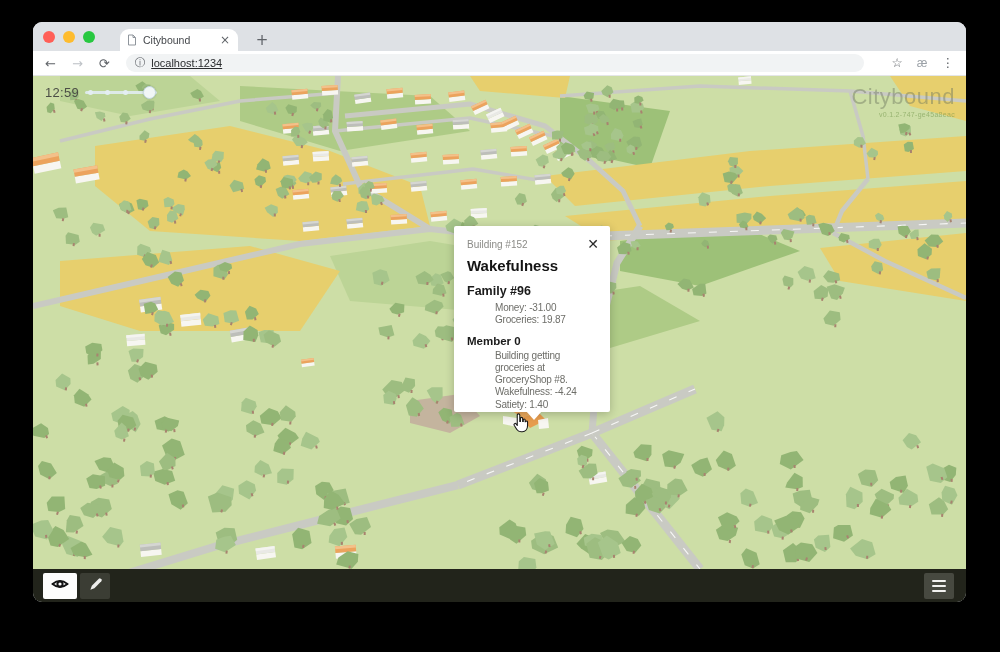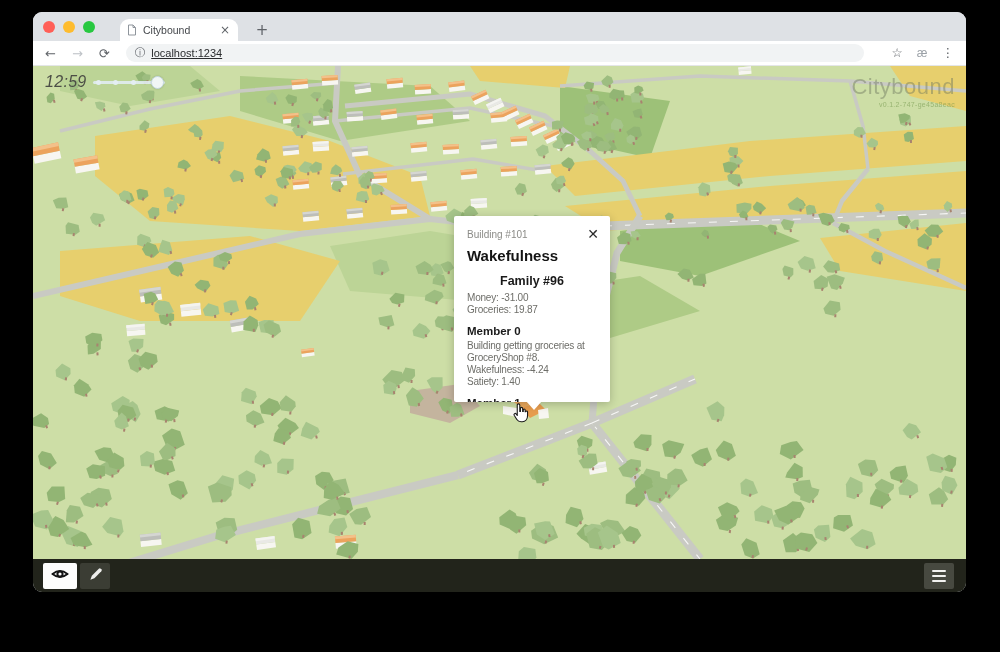--- a/index.html
+++ b/index.html
@@ -4,21 +4,21 @@
 <style>
   html,body{margin:0;padding:0;}
   body{
     width:1000px;height:652px;background:#000;position:relative;overflow:hidden;
     font-family:"Liberation Sans",sans-serif;
   }
   .icon-font{font-family:"DejaVu Sans",sans-serif;}
 
   
   #browser-window{
-    position:absolute;left:33px;top:12px;width:933px;height:580px;
+    position:absolute;left:33px;top:22px;width:933px;height:580px;
     border-radius:9px;overflow:hidden;background:#dee1e5;
     box-shadow:0 20px 60px rgba(0,0,0,.65);
   }
   
   #tab-bar{position:relative;height:29px;background:#dee1e5;}
   .traffic{position:absolute;top:9px;width:12px;height:12px;border-radius:50%;}
   #tl-close{left:10px;} #tl-min{left:30px;} #tl-zoom{left:50px;}
   #browser-tab{
     position:absolute;left:87px;bottom:0;width:118px;height:22px;
     background:#fff;border-radius:9px 9px 0 0;display:flex;align-items:center;
@@ -46,21 +46,21 @@
   #url-text{font-size:11px;color:#2a2c2e;text-decoration:underline;}
   .right-icon{font-size:12.5px;color:#5f6368;margin-left:14px;line-height:1;}
   #extension-icon{color:#9aa0a6;font-size:12px;}
 
   
   #map-viewport{position:relative;width:933px;height:493px;overflow:hidden;background:#cddea6;}
   #map-svg{position:absolute;inset:0;display:block;}
 
   
   #time-hud{position:absolute;left:12px;top:8px;display:flex;align-items:center;height:16px;}
-  #time-display{font-size:16px;color:#4c4e46;margin-right:6px;letter-spacing:.3px;font-style:italic;}
+  #time-display{font-size:13px;color:#4c4e46;margin-right:6px;letter-spacing:.3px;}
   #time-slider{position:relative;width:72px;height:16px;}
   #time-slider .track{position:absolute;left:0;right:0;top:7px;height:2.5px;background:#e0ecf1;border-radius:2px;opacity:.9;}
   #time-slider .dot{position:absolute;top:5.5px;width:5px;height:5px;border-radius:50%;background:#e4eef2;}
   #slider-handle{
     position:absolute;top:1.5px;right:1px;width:13px;height:13px;border-radius:50%;
     background:#f1f6f6;border:1px solid #c6dae1;box-sizing:border-box;
     box-shadow:0 0 2px rgba(0,0,0,.2);
   }
 
   
@@ -77,22 +77,22 @@
   #popup-tail{
     position:absolute;left:493px;top:335px;width:0;height:0;
     border-left:8px solid transparent;border-right:8px solid transparent;
     border-top:9px solid #fff;
   }
   #popup-building-label{font-size:10px;color:#8b8b87;line-height:12px;}
   #popup-close-button{
     position:absolute;top:11px;right:11px;font-size:14px;color:#2b2b2b;line-height:1;
   }
   #popup-title{font-size:15px;font-weight:bold;color:#141414;line-height:18px;margin-top:6px;}
-  .fam-name{font-size:12.5px;font-weight:bold;color:#1a1a1a;line-height:15px;margin-top:9px;text-align:center;}
-  .muted{font-size:10px;color:#6e6e69;line-height:12.3px;letter-spacing:-.2px;}
+  .fam-name{font-size:12.5px;font-weight:bold;color:#1a1a1a;line-height:15px;margin-top:9px;}
+  .muted{font-size:10px;color:#6e6e69;line-height:12.3px;letter-spacing:-.2px;margin-left:28px;}
   .money{margin-top:3px;}
   .member-name{font-size:11.5px;font-weight:bold;color:#1a1a1a;line-height:14px;margin-top:7px;}
   .member-desc{margin-top:2px;}
 
   
   #cursor-pointer{position:absolute;left:478px;top:336px;}
 
   
   #bottom-toolbar{
     position:relative;width:933px;height:34px;background:#22241b;
@@ -1057,21 +1057,21 @@
         <div id="slider-handle"></div>
       </div>
     </div>
 
     <div id="watermark">
       <div id="watermark-title">Citybound</div>
       <div id="watermark-version">v0.1.2-747-ge45a8eac</div>
     </div>
 
     <div id="info-popup">
-      <div id="popup-building-label">Building #101</div>
+      <div id="popup-building-label">Building #152</div>
       <span id="popup-close-button" class="icon-font">✕</span>
       <div id="popup-title">Wakefulness</div>
       <div class="fam-name">Family #96</div>
       <div class="muted money">Money: -31.00</div>
       <div class="muted">Groceries: 19.87</div>
       <div class="member-name">Member 0</div>
       <div class="muted member-desc">Building getting groceries at</div>
       <div class="muted">GroceryShop #8.</div>
       <div class="muted">Wakefulness: -4.24</div>
       <div class="muted">Satiety: 1.40</div>

